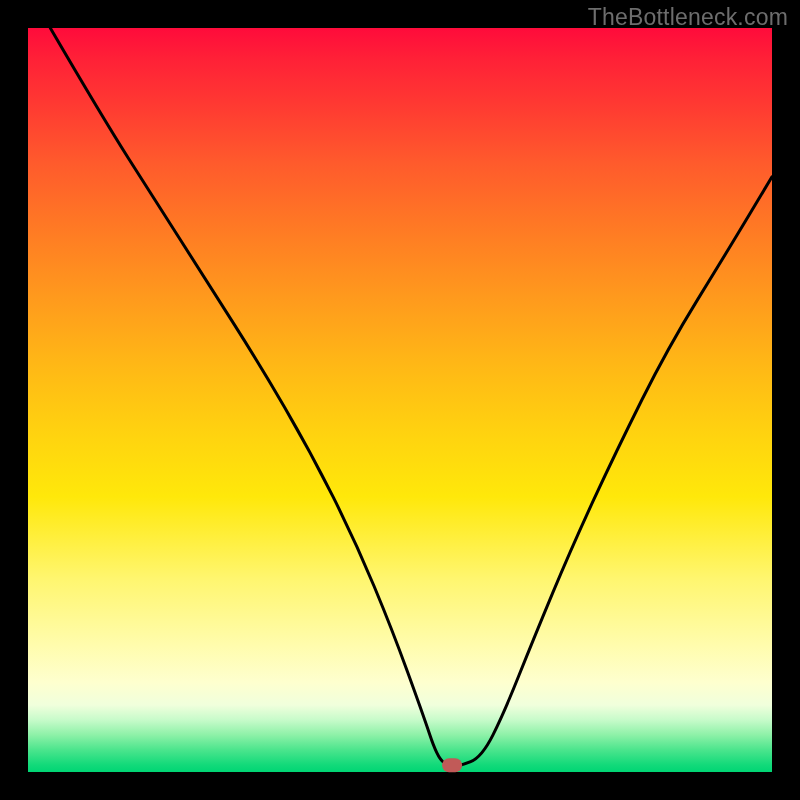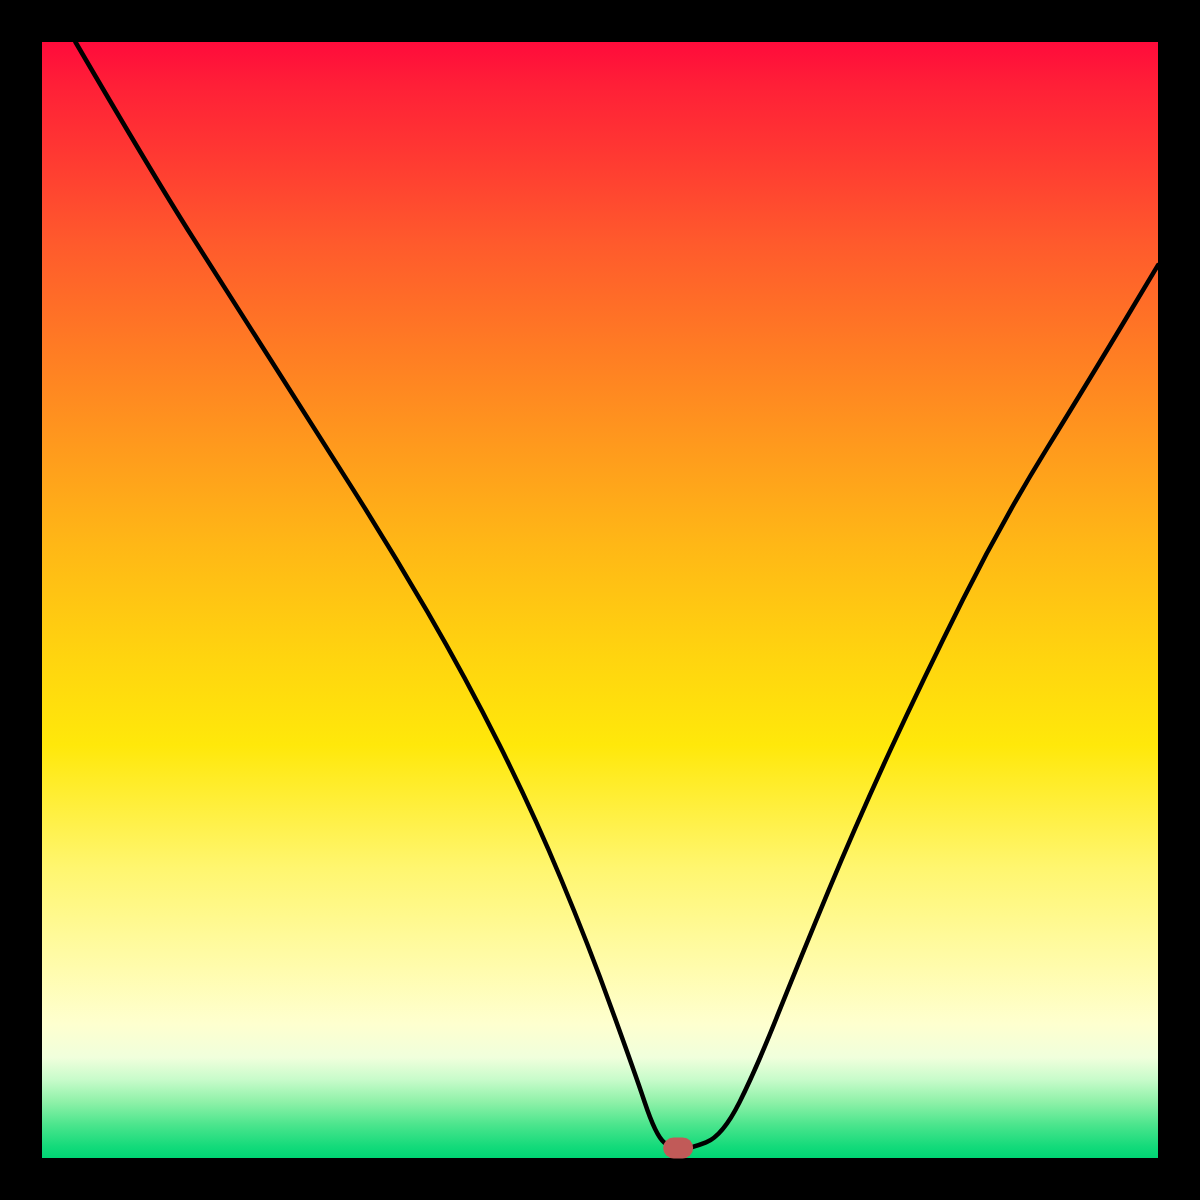--- a/index.html
+++ b/index.html
@@ -62,20 +62,21 @@
     width: 744px;
     height: 744px;
     overflow: visible;
   }
 </style>
 </head>
 <body>
 
 <div class="frame">
 
+  <span class="watermark">TheBottleneck.com</span>
 
   <div class="plot-area"></div>
 
   <svg class="overlay" viewBox="0 0 744 744" preserveAspectRatio="none">
     <path id="curve-path" fill="none" stroke="#000000" stroke-width="3" stroke-linecap="round" stroke-linejoin="round" d="M 22.3 0.0 Q 74.4 89.3 100.4 130.2 Q 126.5 171.1 152.5 212.0 Q 178.6 253.0 204.6 293.9 Q 230.6 334.8 256.7 379.4 Q 282.7 424.1 305.0 468.7 Q 327.4 513.4 346.0 558.0 Q 364.6 602.6 379.4 643.6 Q 394.3 684.5 401.8 706.8 Q 409.2 729.1 414.8 733.6 Q 420.4 738.0 425.9 738.0 Q 431.5 738.0 442.7 733.6 Q 453.8 729.1 465.0 706.8 Q 476.2 684.5 491.0 647.3 Q 505.9 610.1 524.5 565.4 Q 543.1 520.8 565.4 472.4 Q 587.8 424.1 613.8 372.0 Q 639.8 319.9 669.6 271.6 Q 699.4 223.2 721.7 186.0 T 744.0 148.8"></path>
     <rect id="marker-rect" rx="7" ry="7" x="414.1" y="730.3" width="20" height="14" fill="#c15a58"></rect>
   </svg>
 
 </div>
 

